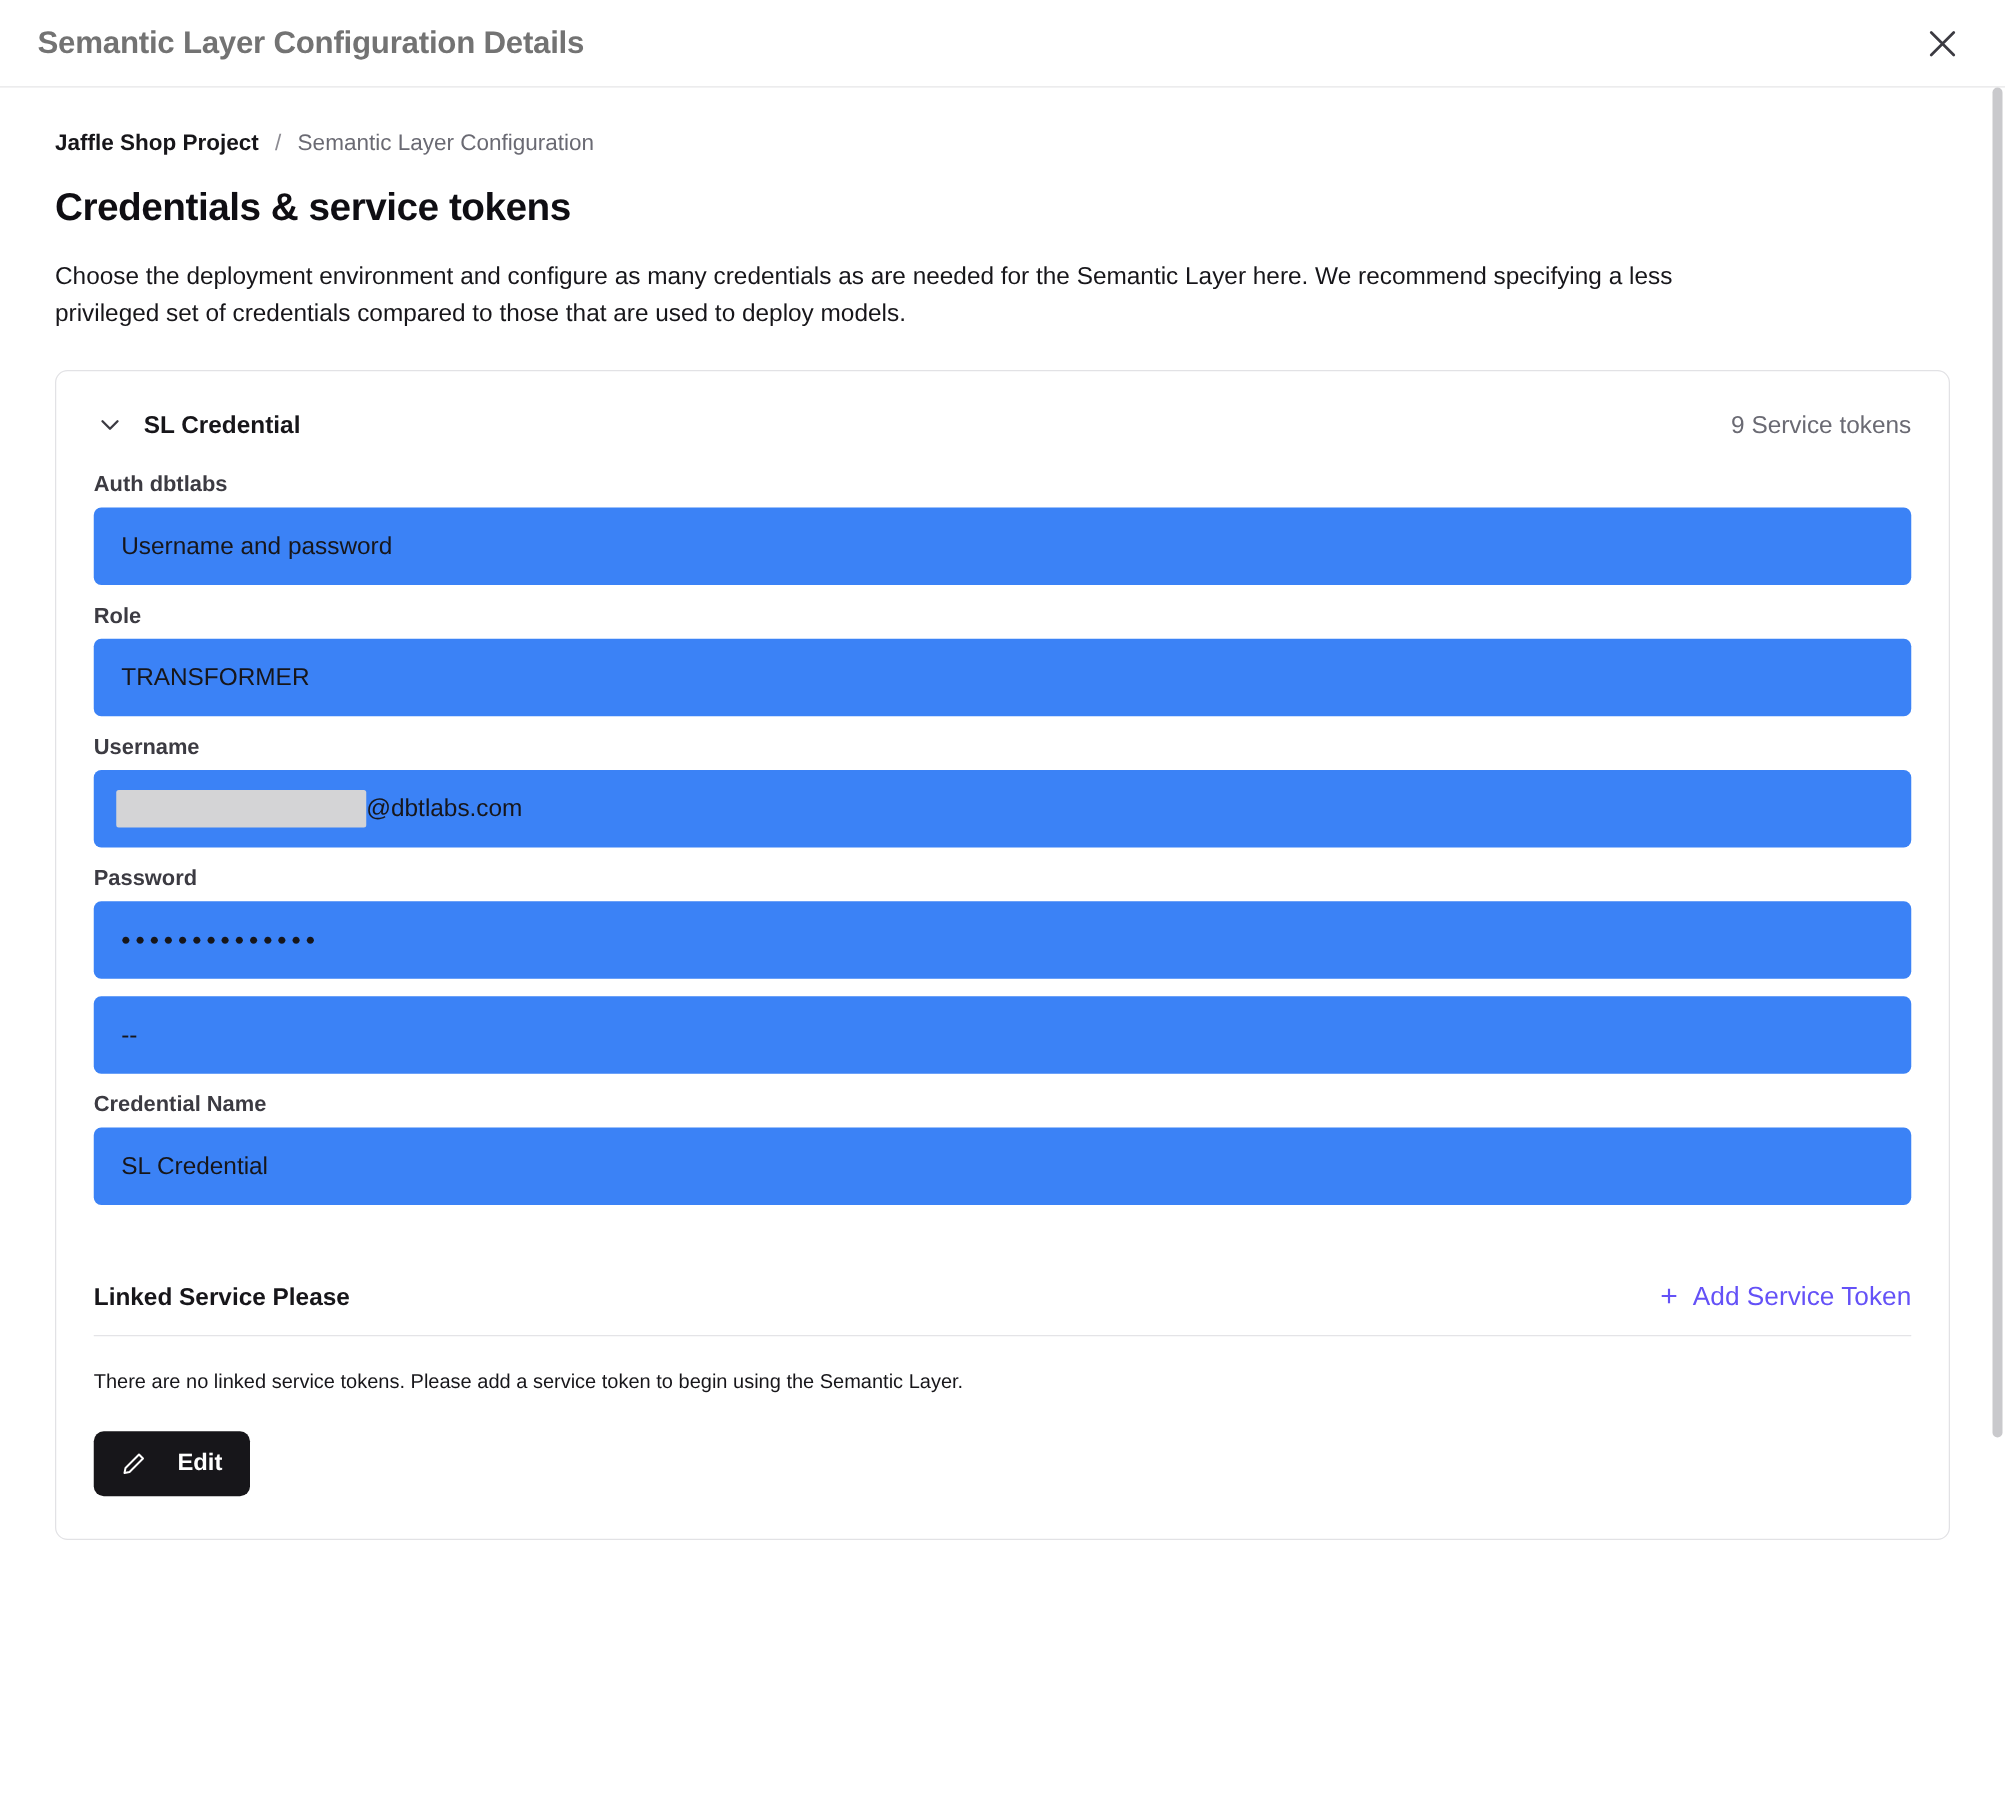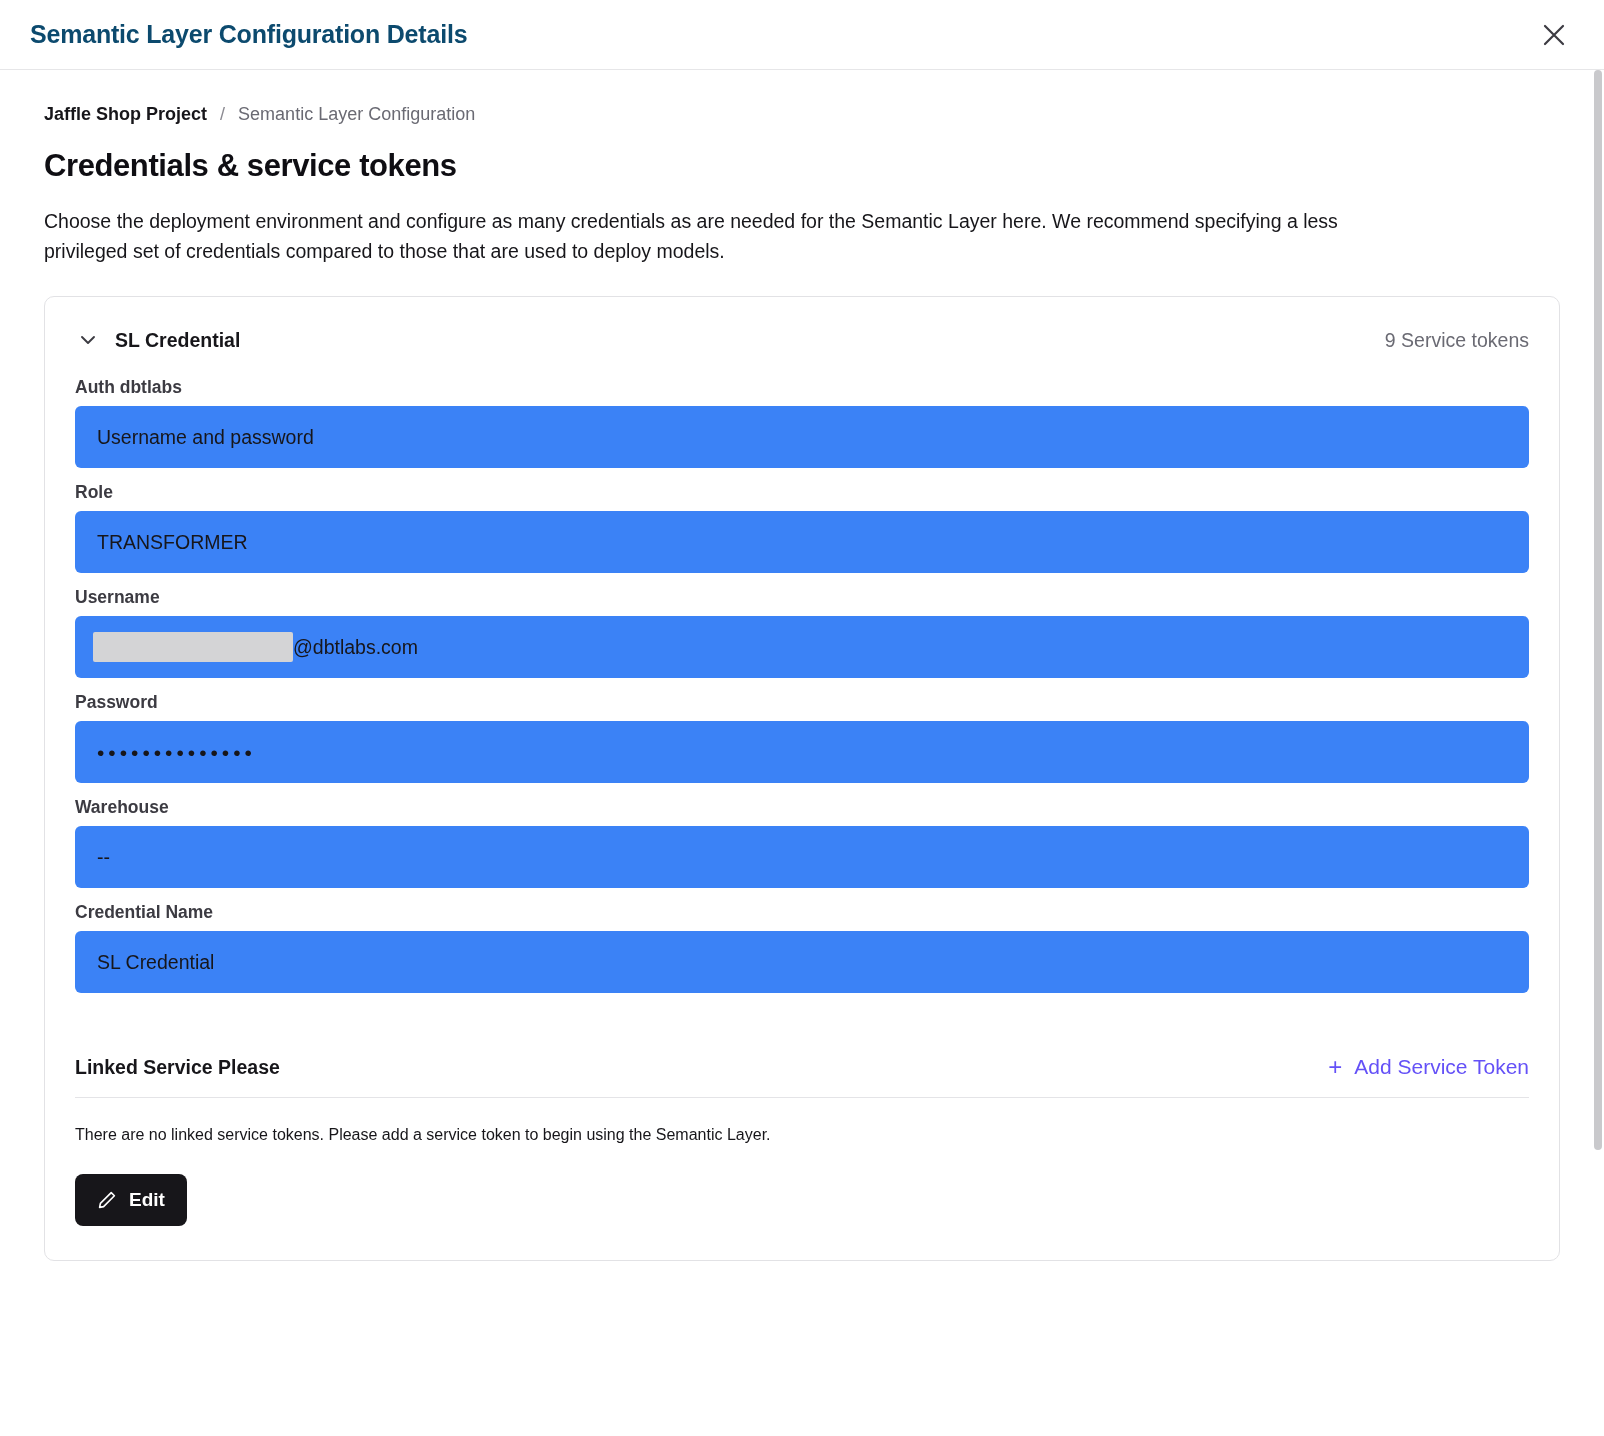--- a/index.html
+++ b/index.html
@@ -24,21 +24,21 @@
     display: flex;
     align-items: center;
     justify-content: space-between;
     padding: 0 30px 0 30px;
     background: #fff;
   }
   .modal-title {
     font-size: 25px;
     font-weight: 700;
     letter-spacing: -0.2px;
-    color: #0c4a6e;
+    color: #737373;
   }
   .close-btn {
     width: 40px;
     height: 40px;
     display: flex;
     align-items: center;
     justify-content: center;
     cursor: pointer;
     border: none;
     background: transparent;
@@ -208,21 +208,21 @@
     color: #17161a;
     padding: 28px 30px 0 30px;
   }
 
   .card-actions {
     padding: 30px 30px 34px 30px;
   }
   .edit-btn {
     display: inline-flex;
     align-items: center;
-    gap: 12px;
+    gap: 25px;
     background: #17161a;
     color: #ffffff;
     border: none;
     border-radius: 8px;
     height: 52px;
     padding: 0 22px;
     font-size: 19px;
     font-weight: 700;
     cursor: pointer;
     font-family: "Liberation Sans", sans-serif;
@@ -305,21 +305,20 @@
       </div>
 
       <div>
         <div class="field-label">Password</div>
         <div class="field-box">
           <span class="password-dots">••••••••••••••</span>
         </div>
       </div>
 
       <div>
-        <div class="field-label">Warehouse</div>
         <div class="field-box">--</div>
       </div>
 
       <div>
         <div class="field-label">Credential Name</div>
         <div class="field-box">SL Credential</div>
       </div>
 
     </div>
 

